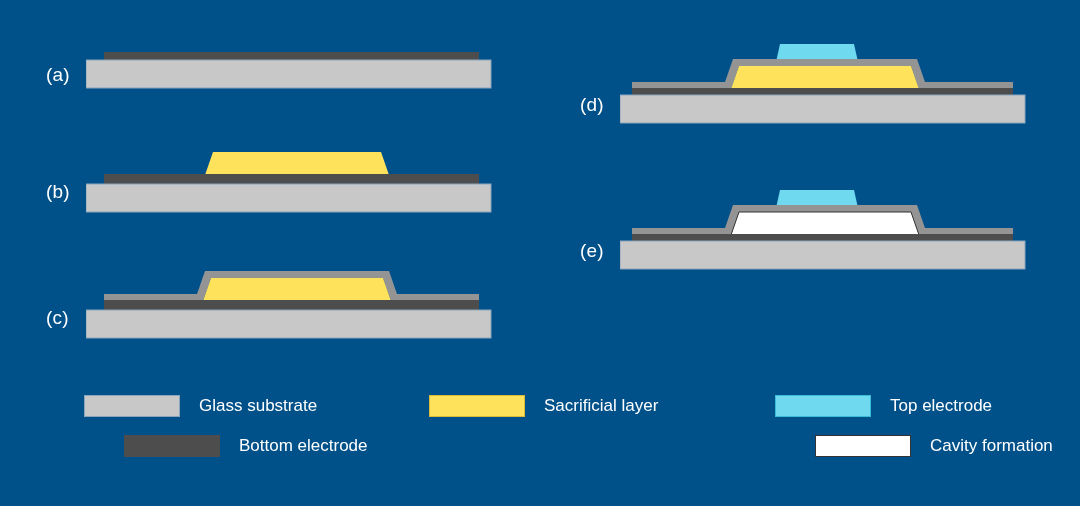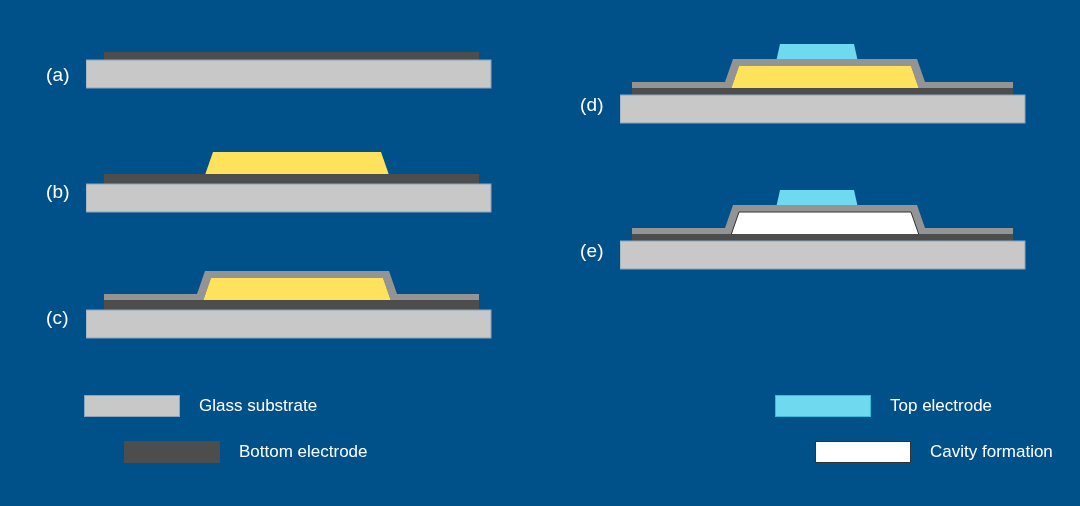--- a/index.html
+++ b/index.html
@@ -51,21 +51,21 @@
   .legend-col.col-1 { left: 345px; }
   .legend-col.col-2 { left: 691px; }
   .legend-row {
     position: absolute;
     left: 0;
     height: 24px;
     display: flex;
     align-items: center;
   }
   .legend-row.row-0 { top: 4px; }
-  .legend-row.row-1 { top: 50px; padding-left: 40px; }
+  .legend-row.row-1 { top: 44px; padding-left: 40px; }
   .swatch {
     width: 96px;
     height: 22px;
     box-sizing: border-box;
     flex: 0 0 auto;
   }
   .legend-text {
     margin-left: 19px;
     color: #ffffff;
     font-size: 17px;
@@ -153,20 +153,24 @@
         <span class="swatch" style="background:#c8c8c8; border:1px solid #8aa5bd;"></span>
         <span class="legend-text">Glass substrate</span>
       </div>
       <div class="legend-row row-1">
         <span class="swatch" style="background:#4d4d4d;"></span>
         <span class="legend-text">Bottom electrode</span>
       </div>
     </div>
 
     <div class="legend-col col-1">
+      <div class="legend-row row-0">
+        <span class="swatch" style="background:#ffe25c; border:1px solid #d9bc3a;"></span>
+        <span class="legend-text">Sacrificial layer</span>
+      </div>
     </div>
 
     <div class="legend-col col-2">
       <div class="legend-row row-1">
         <span class="swatch" style="background:#ffffff; border:1px solid #333333;"></span>
         <span class="legend-text">Cavity formation</span>
       </div>
       <div class="legend-row row-0">
         <span class="swatch" style="background:#6fd9ef; border:1px solid #3bbcd8;"></span>
         <span class="legend-text">Top electrode</span>

